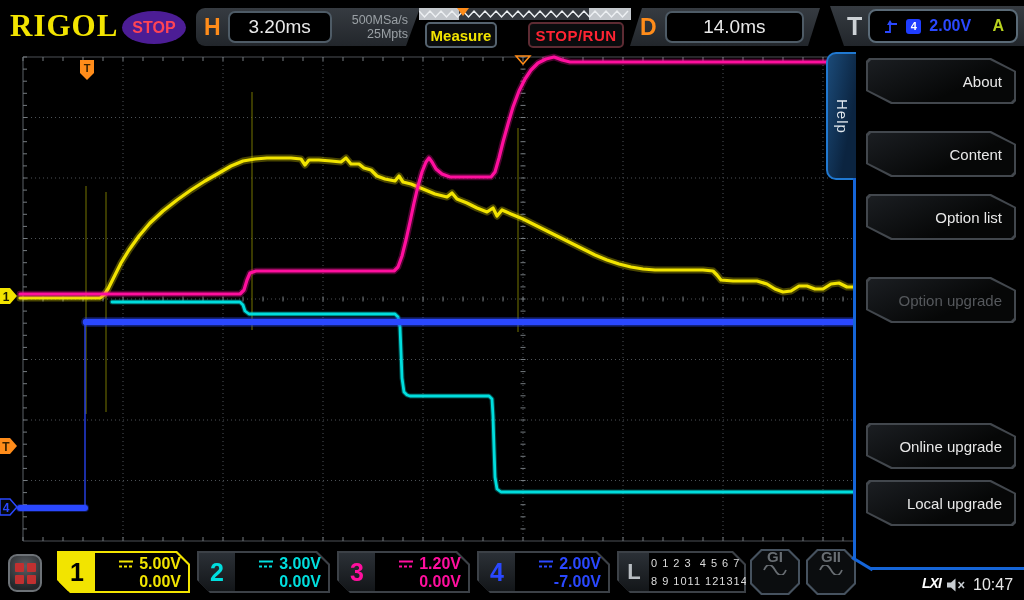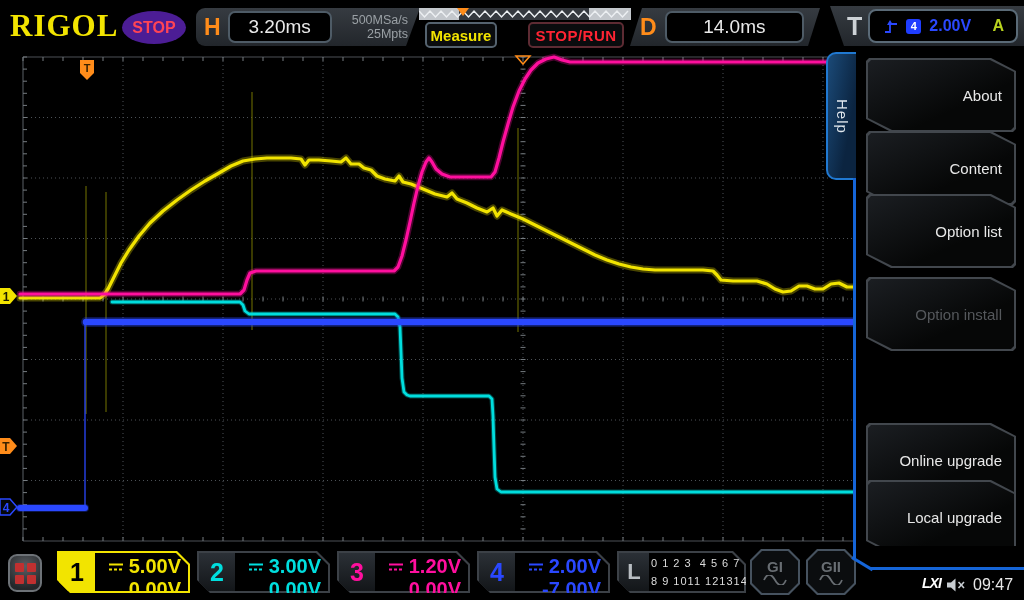--- a/index.html
+++ b/index.html
@@ -37,21 +37,21 @@
   .tletter{color:#cdd2d6;font-size:25px;font-weight:bold;}
   .trigbox{flex:1;height:30px;background:#000;border:2px solid #5a6a77;border-radius:8px;
         display:flex;align-items:center;gap:8px;padding:0 8px 0 14px;}
   .src-chip{width:15px;height:15px;background:#1f3dff;border-radius:3px;color:#fff;font-size:11px;
         font-weight:bold;display:flex;align-items:center;justify-content:center;}
   .trig-level{color:#2a48ff;font-size:16px;font-weight:bold;}
   .trig-mode{margin-left:auto;color:#b8d21e;font-size:16px;font-weight:bold;padding-right:4px;}
 
   
   .menu-panel{position:absolute;left:856px;top:46px;width:168px;height:524px;background:#000;z-index:2;}
-  .menu-btn{position:absolute;left:10px;width:150px;height:74px;background:#42474d;cursor:pointer;
+  .menu-btn{position:absolute;left:10px;width:150px;height:46px;background:#42474d;cursor:pointer;
         clip-path:polygon(0 3px,3px 0,calc(100% - 25px) 0,100% 13px,100% calc(100% - 3px),calc(100% - 3px) 100%,25px 100%,0 calc(100% - 13px));}
   .menu-btn::before{content:"";position:absolute;inset:2px;background:linear-gradient(155deg,#1b1e22,#060707 65%);
         clip-path:polygon(0 3px,3px 0,calc(100% - 24px) 0,100% 12px,100% calc(100% - 3px),calc(100% - 3px) 100%,24px 100%,0 calc(100% - 12px));}
   .menu-btn span{position:absolute;right:14px;top:0;bottom:0;display:flex;align-items:center;color:#e8e8e8;font-size:15px;}
   .menu-btn.disabled span{color:#55585c;}
   .help-tab{position:absolute;left:826px;top:52px;width:30px;height:128px;z-index:2;box-sizing:border-box;
         background:linear-gradient(100deg,#1b4a78,#0b2440 70%);border:2px solid #2079d2;border-right:none;
         border-radius:10px 0 0 10px;display:flex;align-items:center;justify-content:center;}
   .help-tab span{writing-mode:vertical-rl;text-orientation:mixed;color:#dfe6ec;font-size:15px;letter-spacing:1px;}
   .blue-v{position:absolute;left:853px;top:178px;width:3px;height:380px;background:#1565d8;z-index:4;}
@@ -68,35 +68,35 @@
   .chbox{position:absolute;top:5px;width:133px;height:42px;background:#3c4147;cursor:pointer;
         clip-path:polygon(0 0,calc(100% - 13px) 0,100% 13px,100% 100%,13px 100%,0 calc(100% - 13px));}
   .chbox::before{content:"";position:absolute;inset:2px;background:#000;
         clip-path:polygon(0 0,calc(100% - 12px) 0,100% 12px,100% 100%,12px 100%,0 calc(100% - 12px));}
   .chbox.active{background:var(--ch);}
   .chtab{position:absolute;left:2px;top:2px;bottom:2px;width:36px;display:flex;align-items:center;justify-content:center;
         font-size:25px;font-weight:bold;color:var(--ch);background:linear-gradient(#2b3036,#131619);}
   .chbox.active .chtab{background:var(--ch);color:#000;}
   .chrows{position:absolute;left:40px;right:0;top:0;bottom:0;padding:4px 9px 5px 0;display:flex;
         flex-direction:column;justify-content:space-between;align-items:flex-end;color:var(--ch);
-        font-size:20px;font-weight:bold;}
+        font-size:16px;font-weight:bold;}
   .chrow1{display:flex;align-items:center;gap:5px;}
   .lbox{position:absolute;left:617px;top:5px;width:129px;height:42px;background:#3c4147;
         clip-path:polygon(0 0,calc(100% - 13px) 0,100% 13px,100% 100%,13px 100%,0 calc(100% - 13px));}
   .lbox::before{content:"";position:absolute;inset:2px;background:#000;
         clip-path:polygon(0 0,calc(100% - 12px) 0,100% 12px,100% 100%,12px 100%,0 calc(100% - 12px));}
   .ltab{position:absolute;left:2px;top:2px;bottom:2px;width:30px;display:flex;align-items:center;justify-content:center;
         font-size:22px;font-weight:bold;color:#b8bdc2;background:linear-gradient(#2b3036,#131619);}
   .lrows{position:absolute;left:34px;right:6px;top:3px;bottom:3px;display:flex;flex-direction:column;
         justify-content:space-around;align-items:flex-start;color:#dcdcdc;font-size:11px;letter-spacing:1px;white-space:pre;}
   .genbox{position:absolute;top:3px;width:50px;height:46px;background:#46525f;cursor:pointer;
         clip-path:polygon(11px 0,calc(100% - 11px) 0,100% 11px,100% calc(100% - 11px),calc(100% - 11px) 100%,11px 100%,0 calc(100% - 11px),0 11px);}
   .genbox::before{content:"";position:absolute;inset:2px;background:#0b0d0f;
         clip-path:polygon(10px 0,calc(100% - 10px) 0,100% 10px,100% calc(100% - 10px),calc(100% - 10px) 100%,10px 100%,0 calc(100% - 10px),0 10px);}
-  .geninner{position:absolute;inset:0;display:flex;flex-direction:column;align-items:center;justify-content:center;
+  .geninner{position:absolute;inset:0;display:flex;flex-direction:column;align-items:center;
         color:#686d72;font-size:15px;font-weight:bold;line-height:16px;}
   .lxi{left:922px;top:29px;color:#fff;font-weight:bold;font-style:italic;font-size:14px;letter-spacing:-1px;}
   .clock{left:973px;top:30px;color:#e8e8e8;font-size:16px;}
   .sound{left:946px;top:31px;}
 </style>
 </head>
 <body>
 
 <svg id="wave-svg" width="1024" height="600" viewBox="0 0 1024 600">
     <line x1="123" y1="57" x2="123" y2="541" stroke="#4c5156" stroke-width="1" stroke-dasharray="1 3"></line>
@@ -399,21 +399,21 @@
   <div class="menu-btn" style="top:12px">
       <span>About</span>
     </div>
   <div class="menu-btn" style="top:85px">
       <span>Content</span>
     </div>
   <div class="menu-btn" style="top:148px">
       <span>Option list</span>
     </div>
   <div class="menu-btn disabled" style="top:231px">
-      <span>Option install</span>
+      <span>Option upgrade</span>
     </div>
 
   <div class="menu-btn" style="top:377px">
       <span>Online upgrade</span>
     </div>
   <div class="menu-btn" style="top:434px">
       <span>Local upgrade</span>
     </div>
 </div>
 <div class="blue-v"></div>
@@ -510,14 +510,14 @@
       </svg>
     </div>
   </div>
 
   <div class="abs lxi">LXI</div>
   <svg class="abs sound" width="21" height="16">
     <polygon points="1,5.5 5,5.5 9.5,1.5 9.5,14.5 5,10.5 1,10.5" fill="#c8cdd2"></polygon>
     <line x1="12.5" y1="5" x2="18" y2="11" stroke="#c8cdd2" stroke-width="1.6"></line>
     <line x1="18" y1="5" x2="12.5" y2="11" stroke="#c8cdd2" stroke-width="1.6"></line>
   </svg>
-  <div class="abs clock">09:47</div>
+  <div class="abs clock">10:47</div>
 </div>
 
 </body></html>

